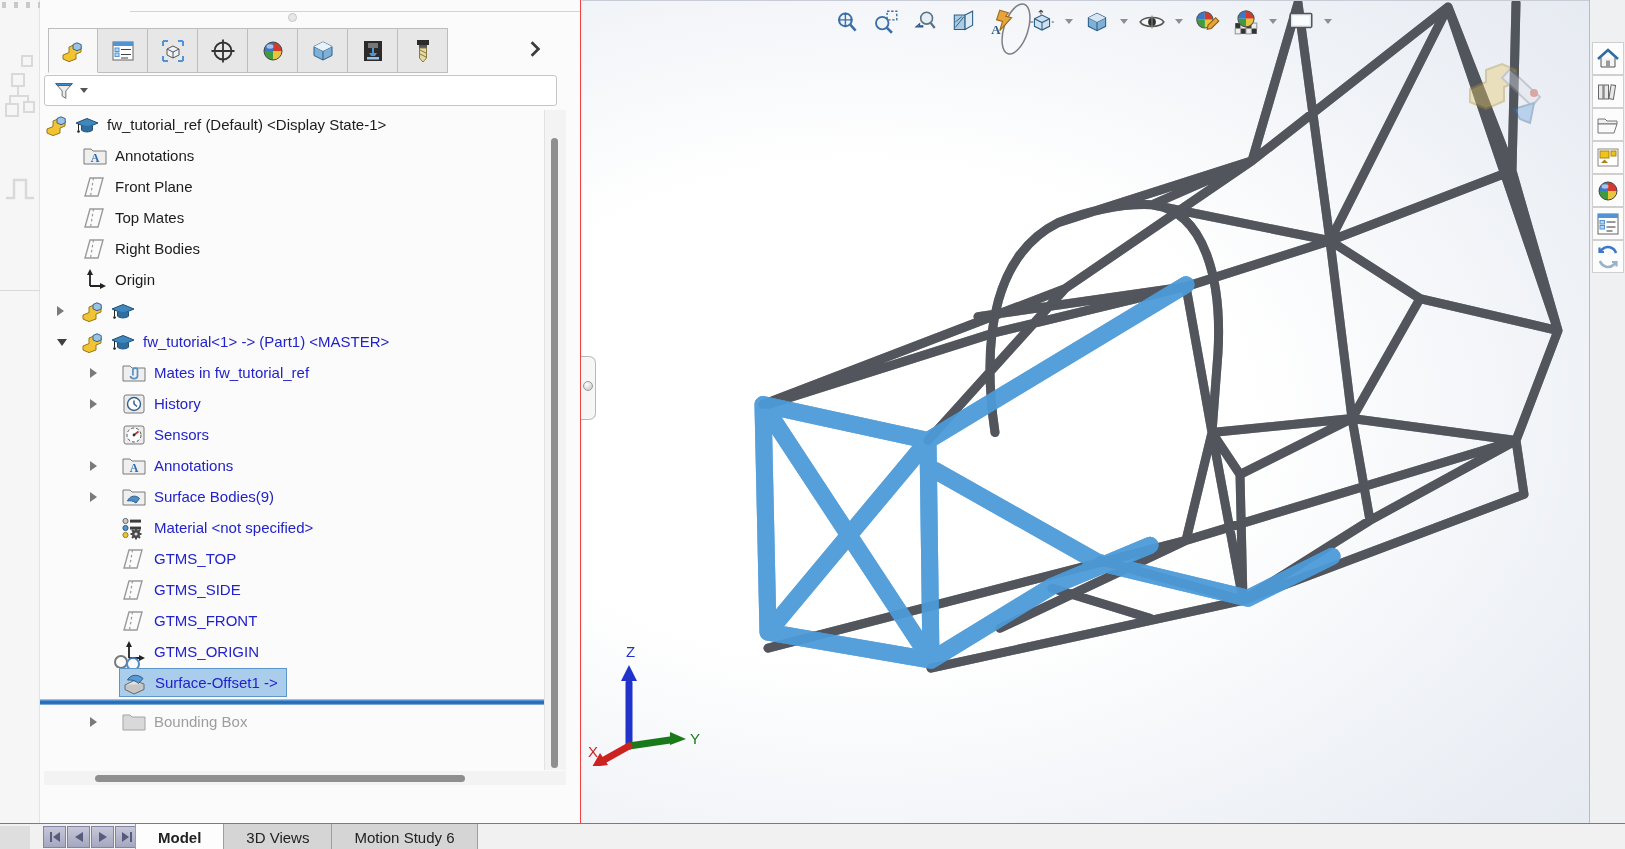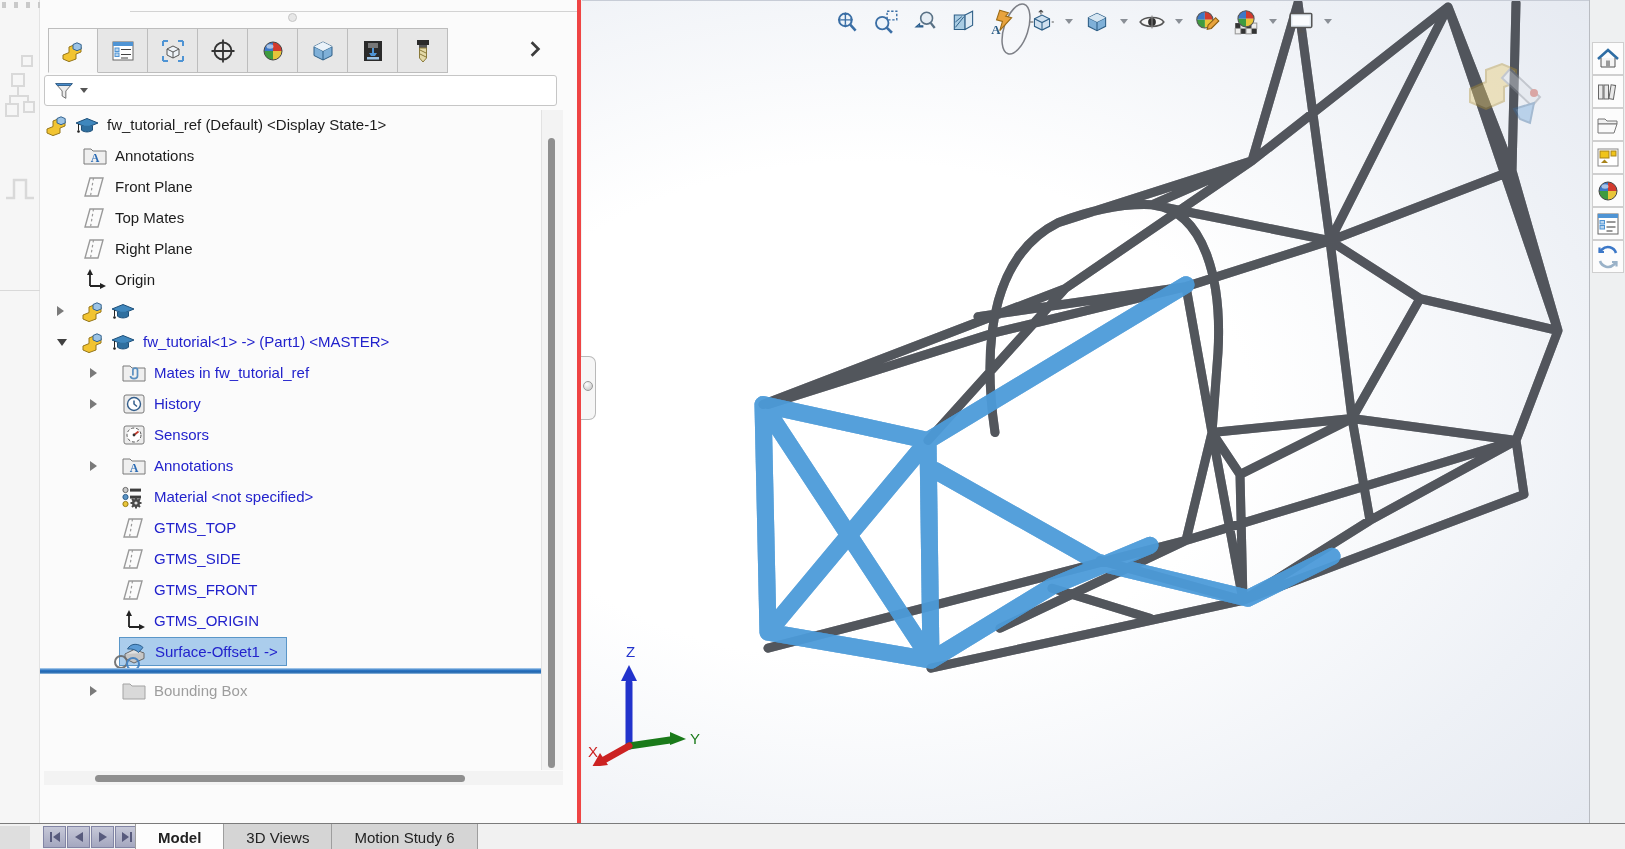--- a/index.html
+++ b/index.html
@@ -5,21 +5,21 @@
   html,body{margin:0;padding:0;width:1625px;height:849px;overflow:hidden;
     font-family:"Liberation Sans","DejaVu Sans",sans-serif;background:#f2f2f2;}
   *{box-sizing:border-box;}
   
   #left-rail{position:absolute;left:0;top:0;width:40px;height:823px;background:#f6f6f6;border-right:1px solid #e3e3e3;}
   #rail-dots{position:absolute;left:2px;top:2px;width:120px;height:6px;
     background:repeating-linear-gradient(90deg,#c9c9c9 0 4px,transparent 4px 12px);}
   #rail-sep{position:absolute;left:0;top:290px;width:40px;height:1px;background:#d9d9d9;}
   .railicn{position:absolute;left:4px;opacity:.85;}
   
-  #panel{position:absolute;left:40px;top:0;width:541px;height:823px;background:#fbfbfb;border-right:4px solid #ef4444;}
+  #panel{position:absolute;left:40px;top:0;width:541px;height:823px;background:#fbfbfb;border-right:1px solid #ef4444;}
   #panel-topline{position:absolute;left:90px;top:11px;right:0;height:1px;background:#d3d3d3;}
   #panel-grip{position:absolute;left:248px;top:13px;width:9px;height:9px;border-radius:50%;background:#e7e7e7;border:1px solid #c6c6c6;}
   #panel-tabs{position:absolute;left:8px;top:28px;height:45px;display:flex;}
   .ptab{width:50px;height:45px;display:flex;align-items:center;justify-content:center;
     background:#e7e7e7;border:1px solid #bdbdbd;border-left:none;}
   .ptab:first-child{border-left:1px solid #bdbdbd;}
   .ptab.active{background:#f8f8f8;border-bottom-color:#f8f8f8;}
   .ptab svg{width:30px;height:30px;}
   #panel-expand{position:absolute;left:478px;top:34px;width:34px;height:30px;display:flex;align-items:center;justify-content:center;cursor:pointer;}
   #panel-expand svg{width:18px;height:18px;}
@@ -264,21 +264,21 @@
       </div>
       <div class="row kind-ref">
         <span class="icns">
           <span class="icn">
             <svg viewBox="0 0 26 26">
               <path d="M8 4h13l-5 18H3z" fill="none" stroke="#9a9a9a" stroke-width="1.4"></path>
               <path d="M11.5 4L8.5 22" stroke="#9a9a9a" stroke-width="1.2" stroke-dasharray="2.5 2.5"></path>
             </svg>
           </span>
         </span>
-        <span class="lbl c-black">Right Plane</span>
+        <span class="lbl c-black">Right Bodies</span>
       </div>
       <div class="row kind-ref">
         <span class="icns">
           <span class="icn">
             <svg viewBox="0 0 26 26">
               <path d="M8 6v13M8 19h13" stroke="#222" stroke-width="1.8" fill="none"></path>
               <path d="M8 2L5 8h6z" fill="#222"></path>
               <path d="M24 19l-6-3v6z" fill="#222"></path>
             </svg>
           </span>
@@ -366,20 +366,32 @@
         <span class="exp col"></span>
         <span class="icns">
           <span class="icn">
             <svg viewBox="0 0 26 26">
               <path d="M2 6h7l2 2h13v13H2z" fill="#efefef" stroke="#7a7a7a"></path>
               <text x="13" y="19" font-size="12" font-weight="bold" fill="#2b6cb5" text-anchor="middle" font-family="Liberation Serif,serif">A</text>
             </svg>
           </span>
         </span>
         <span class="lbl c-blue">Annotations</span>
+      </div>
+      <div class="row kind-child">
+        <span class="exp col"></span>
+        <span class="icns">
+          <span class="icn">
+            <svg viewBox="0 0 26 26">
+              <path d="M2 6h7l2 2h13v13H2z" fill="#efefef" stroke="#7a7a7a"></path>
+              <path d="M6.5 17c2.5-6 9-6 12-2.5l-3.5 4.5c-3-2.5-6-2.5-8.5-2z" fill="#4b8fc9" stroke="#2a5d8c"></path>
+            </svg>
+          </span>
+        </span>
+        <span class="lbl c-blue">Surface Bodies(9)</span>
       </div>
       <div class="row kind-child">
         <span class="icns">
           <span class="icn">
             <svg viewBox="0 0 26 26">
               <circle cx="4.5" cy="6" r="2.6" fill="#c9c9c9" stroke="#666"></circle>
               <rect x="9" y="4.6" width="11" height="3" fill="#3d3d3d"></rect>
               <circle cx="4.5" cy="13" r="2.6" fill="#5b93c4" stroke="#2c5e8c"></circle>
               <rect x="9" y="11.6" width="11" height="3" fill="#3d3d3d"></rect>
               <circle cx="4.5" cy="20" r="2.6" fill="#e8c53a" stroke="#9a7d14"></circle>

